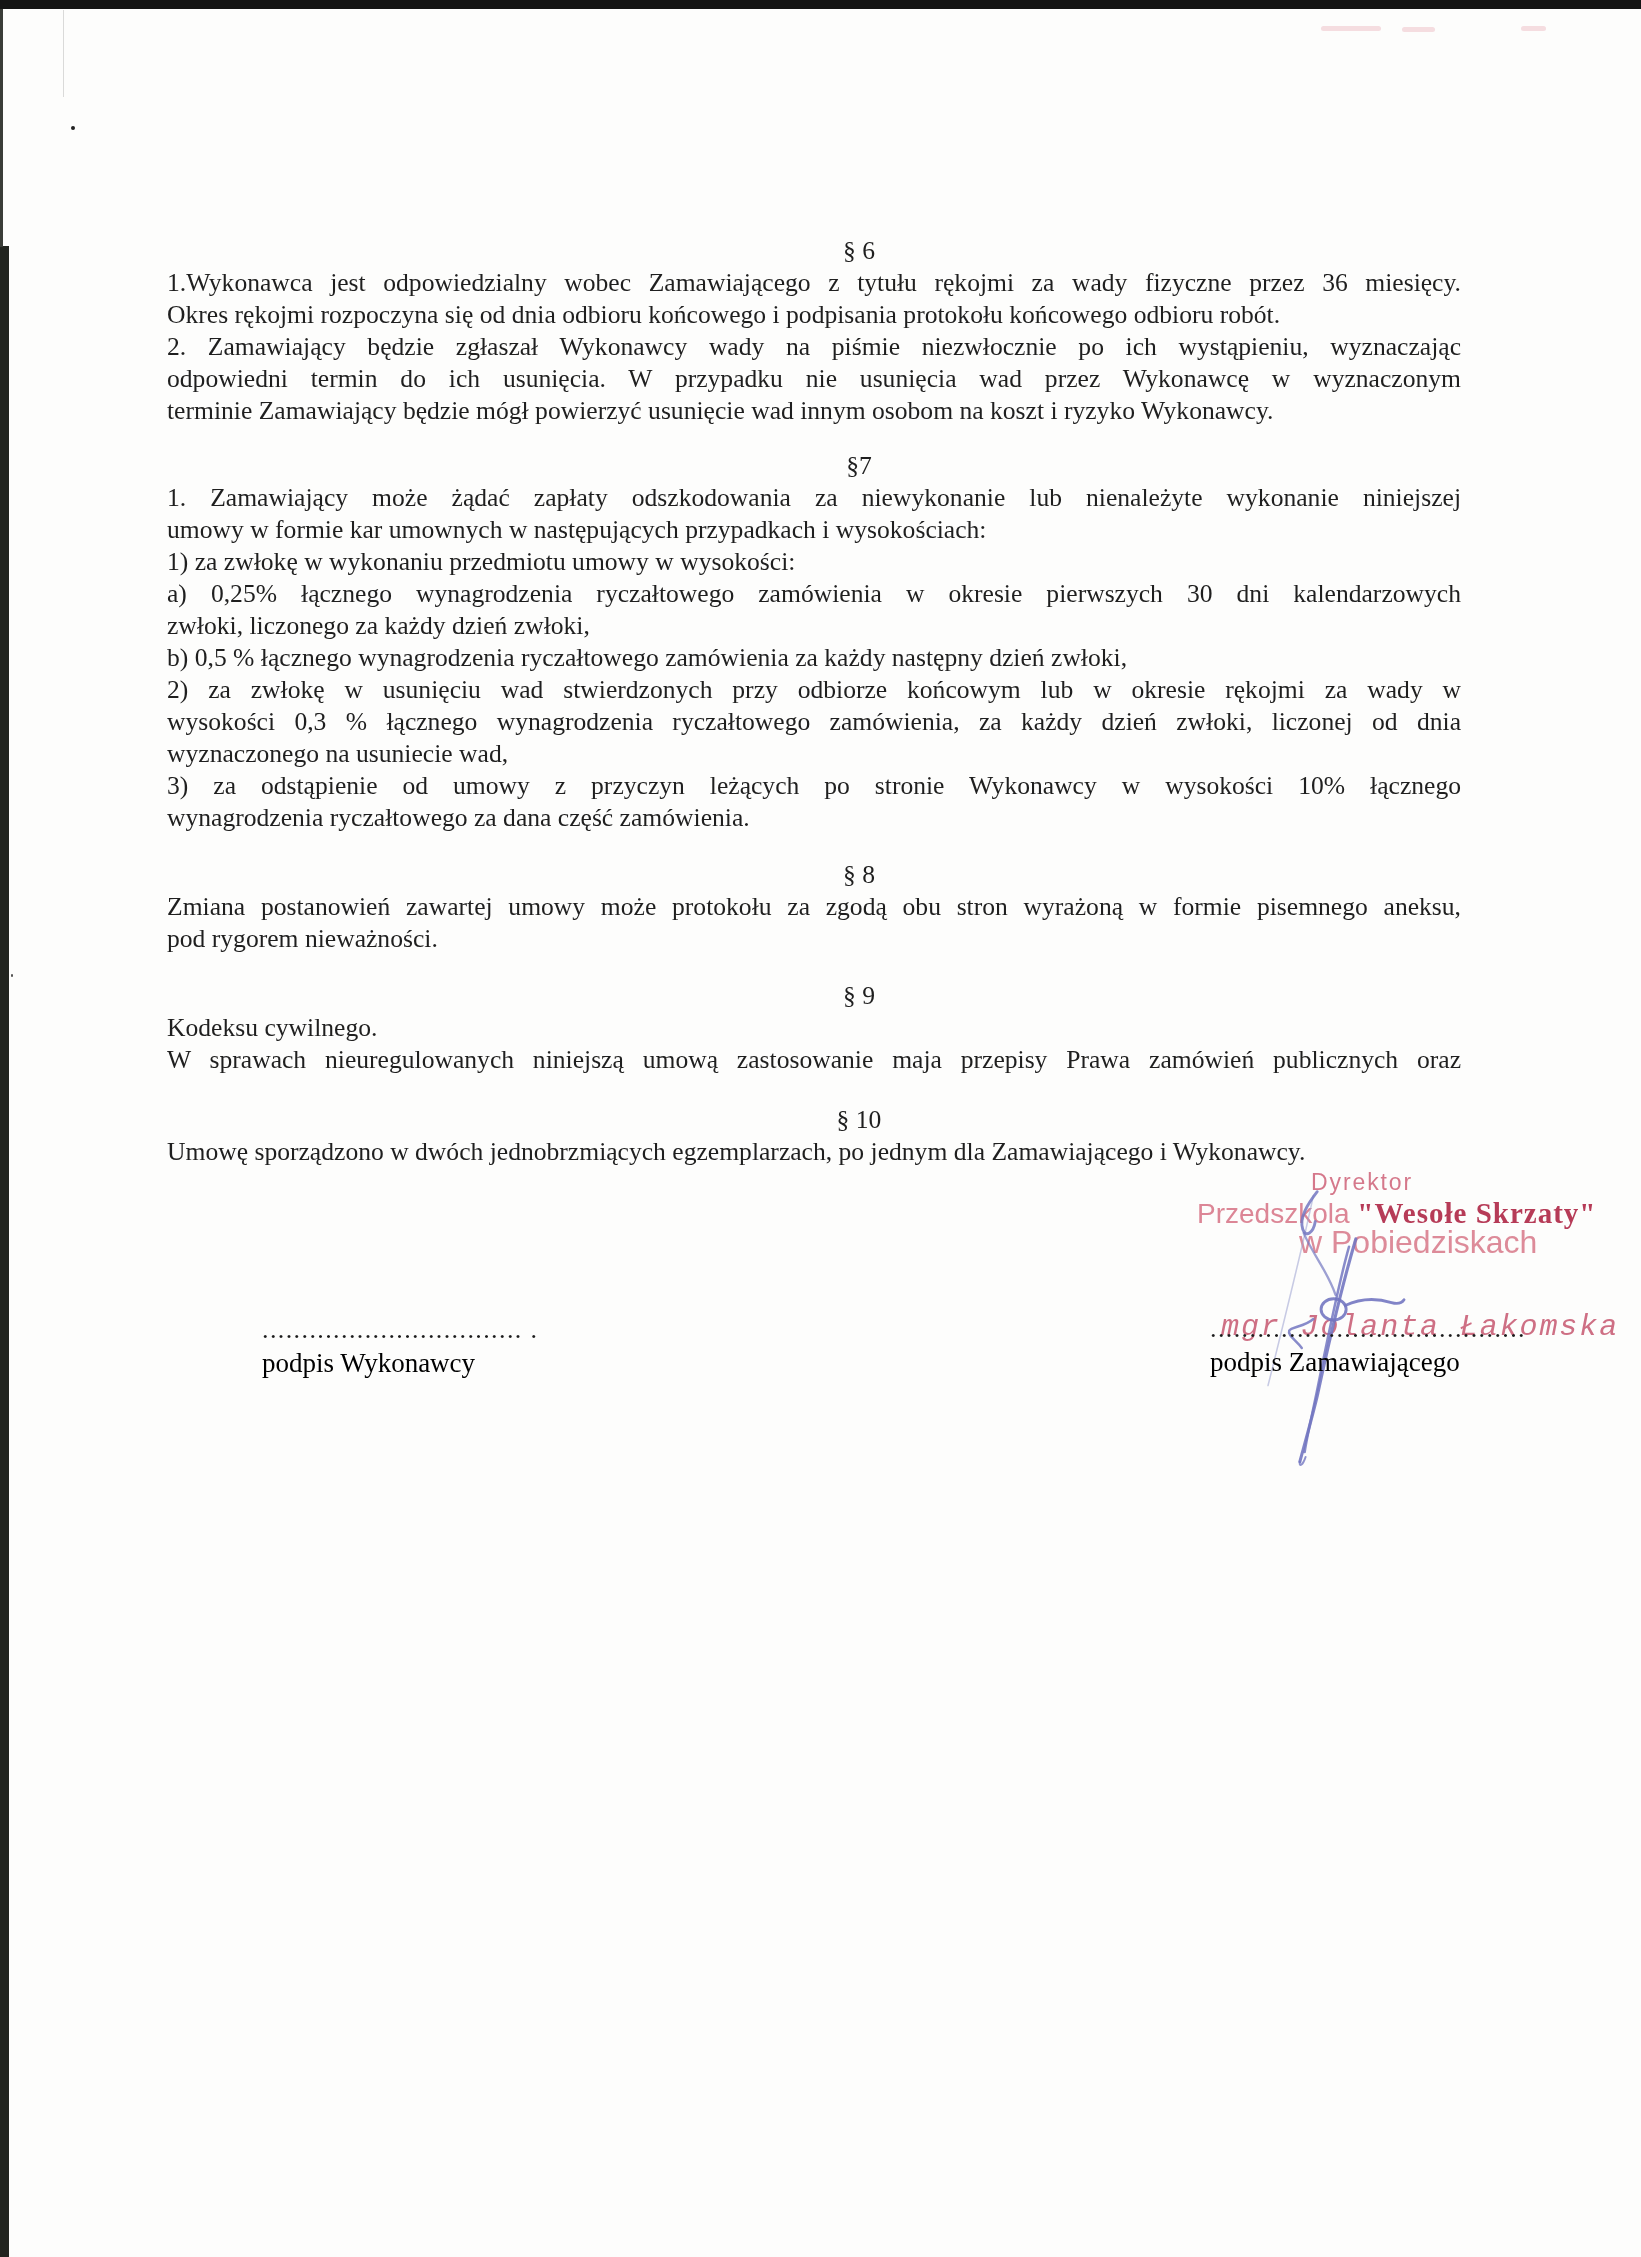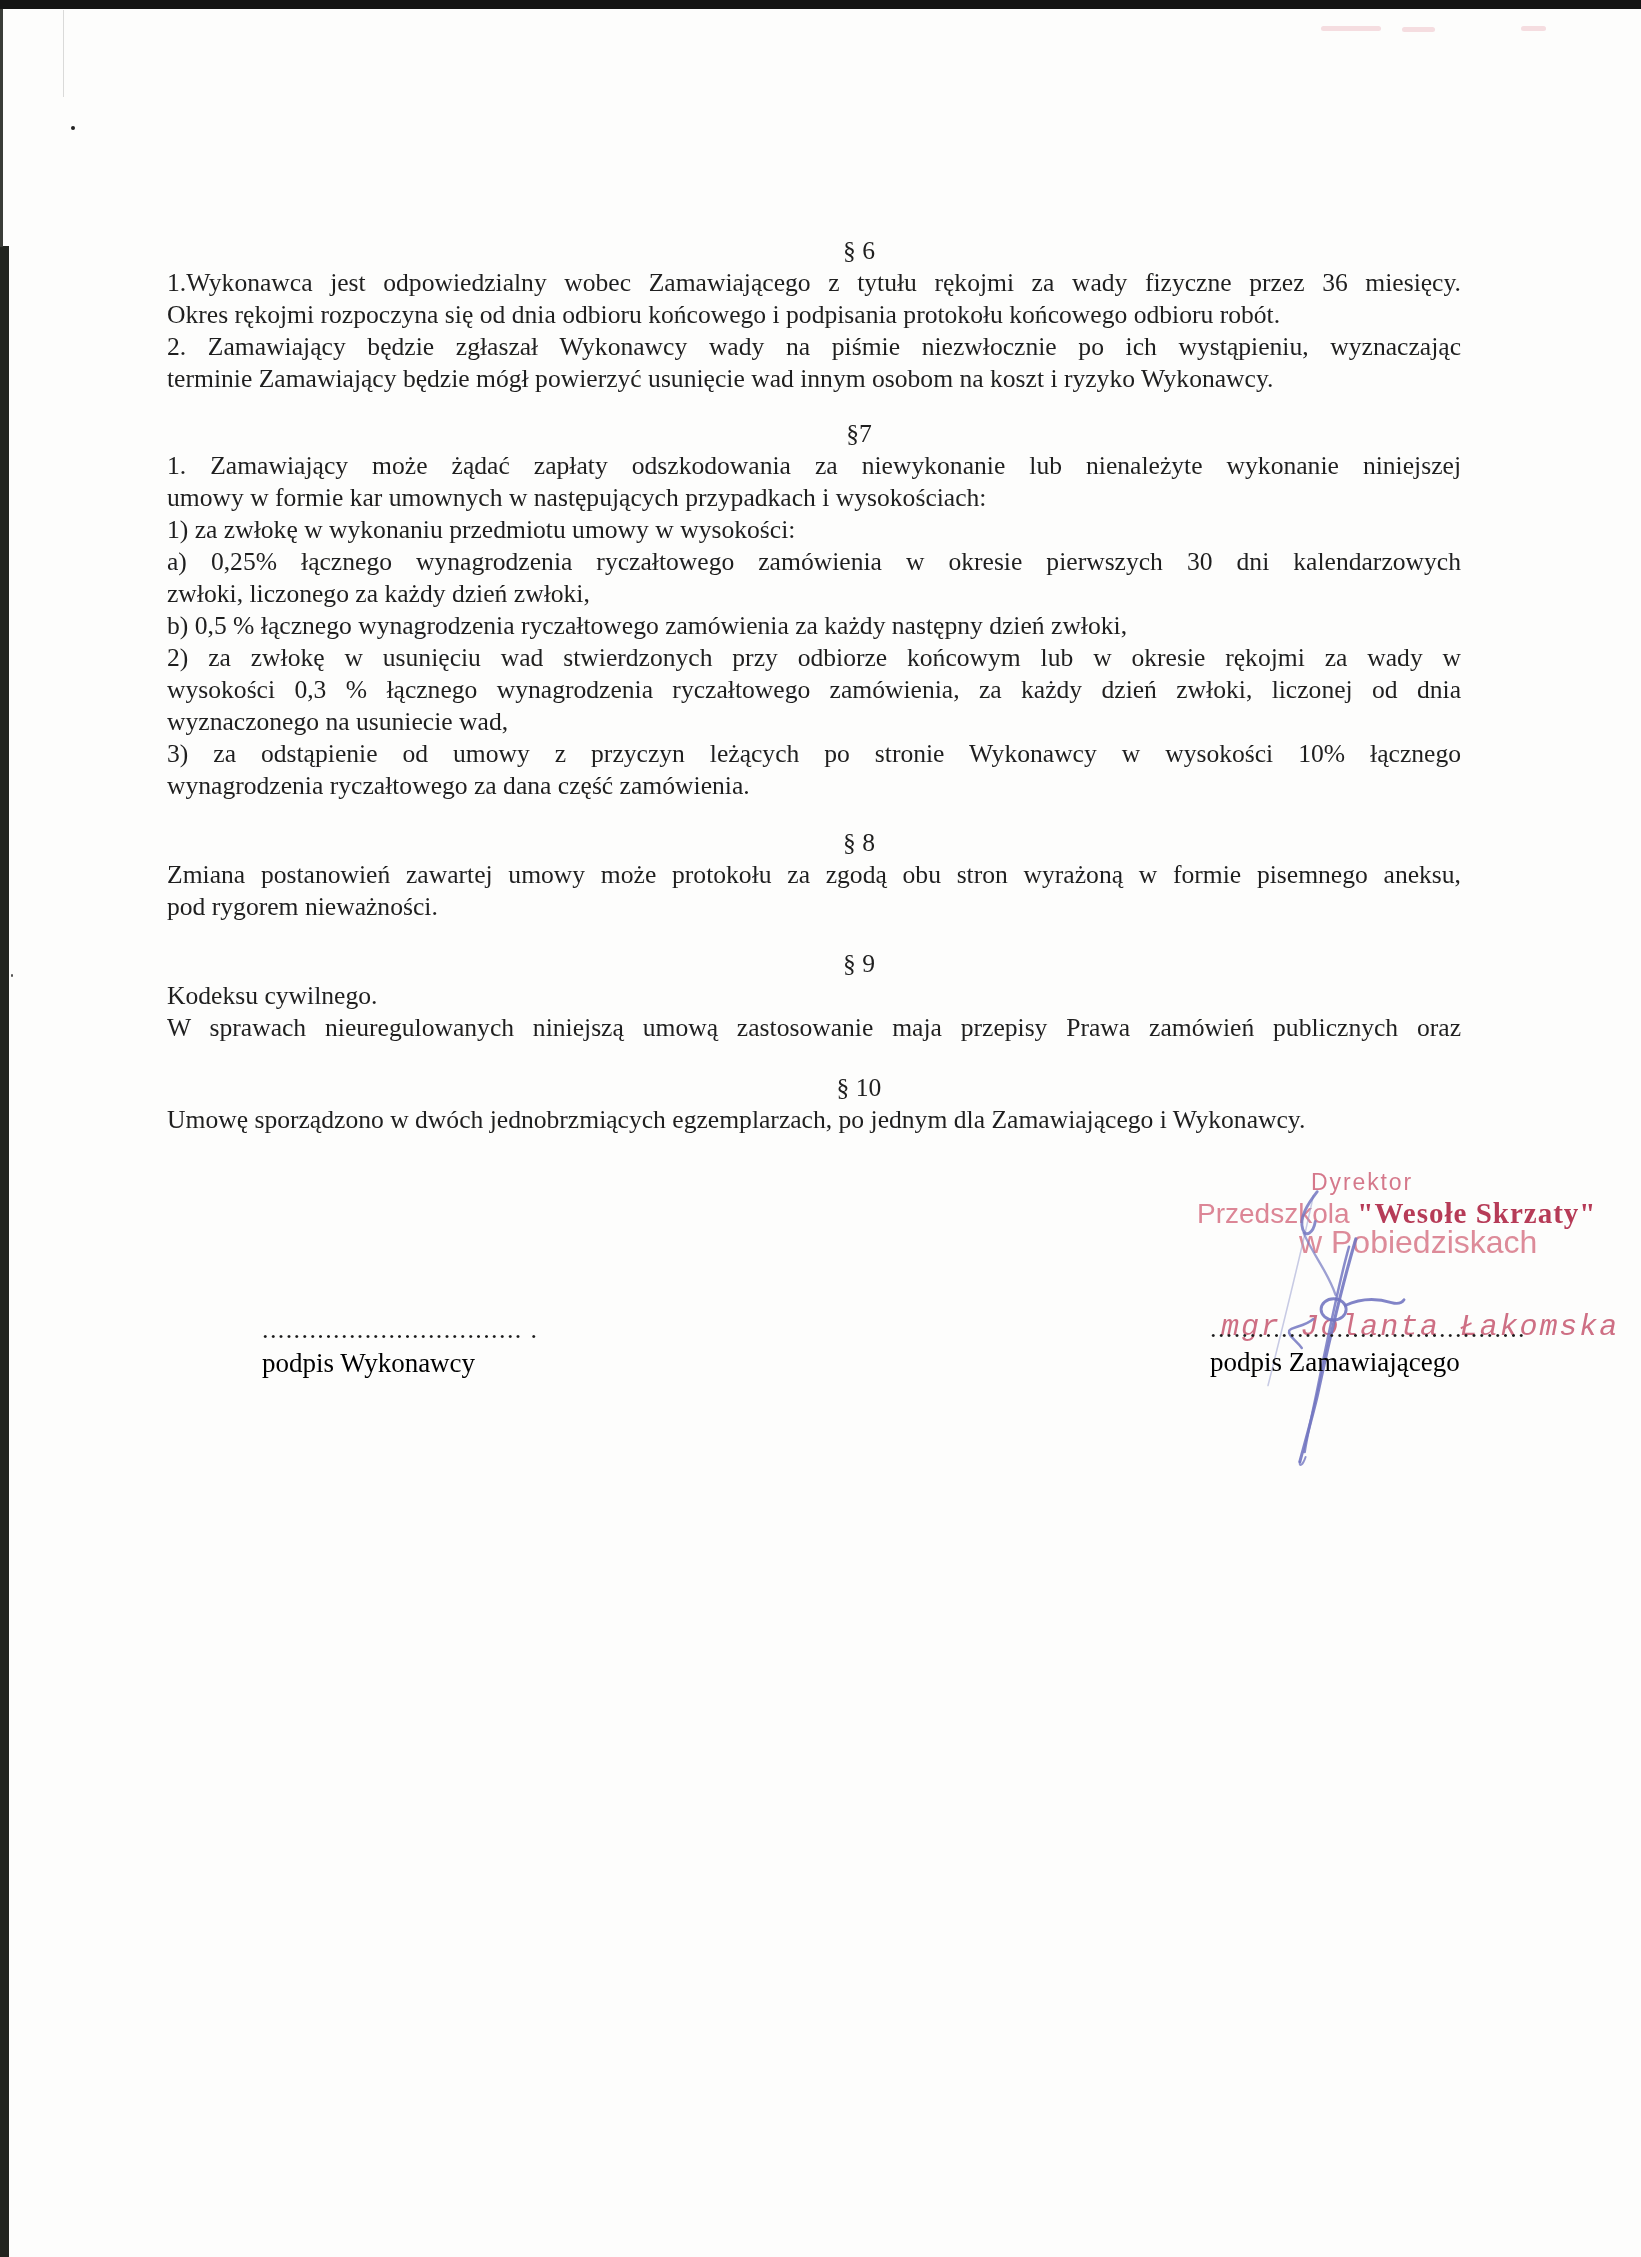--- a/index.html
+++ b/index.html
@@ -59,20 +59,21 @@
   <div class="smudge sm2"></div>
   <div class="smudge sm3"></div>
 
   <div class="doc">
 
     <div>
       <div class="sec-heading">§ 6</div>
       <div class="ln j">1.Wykonawca jest odpowiedzialny wobec Zamawiającego z tytułu rękojmi za wady fizyczne przez 36 miesięcy.</div>
       <div class="ln">Okres rękojmi rozpoczyna się od dnia odbioru końcowego i podpisania protokołu końcowego odbioru robót.</div>
       <div class="ln j">2. Zamawiający będzie zgłaszał Wykonawcy wady na piśmie niezwłocznie po ich wystąpieniu, wyznaczając</div>
+      <div class="ln j">odpowiedni termin do ich usunięcia. W przypadku nie usunięcia wad przez Wykonawcę w wyznaczonym</div>
       <div class="ln">terminie Zamawiający będzie mógł powierzyć usunięcie wad innym osobom na koszt i ryzyko Wykonawcy.</div>
     </div>
 
     <div>
       <div class="sec-heading mt1">§7</div>
       <div class="ln j">1. Zamawiający może żądać zapłaty odszkodowania za niewykonanie lub nienależyte wykonanie niniejszej</div>
       <div class="ln">umowy w formie kar umownych w następujących przypadkach i wysokościach:</div>
       <div class="ln">1) za zwłokę w wykonaniu przedmiotu umowy w wysokości:</div>
       <div class="ln j">a) 0,25% łącznego wynagrodzenia ryczałtowego zamówienia w okresie pierwszych 30 dni kalendarzowych</div>
       <div class="ln">zwłoki, liczonego za każdy dzień zwłoki,</div>

